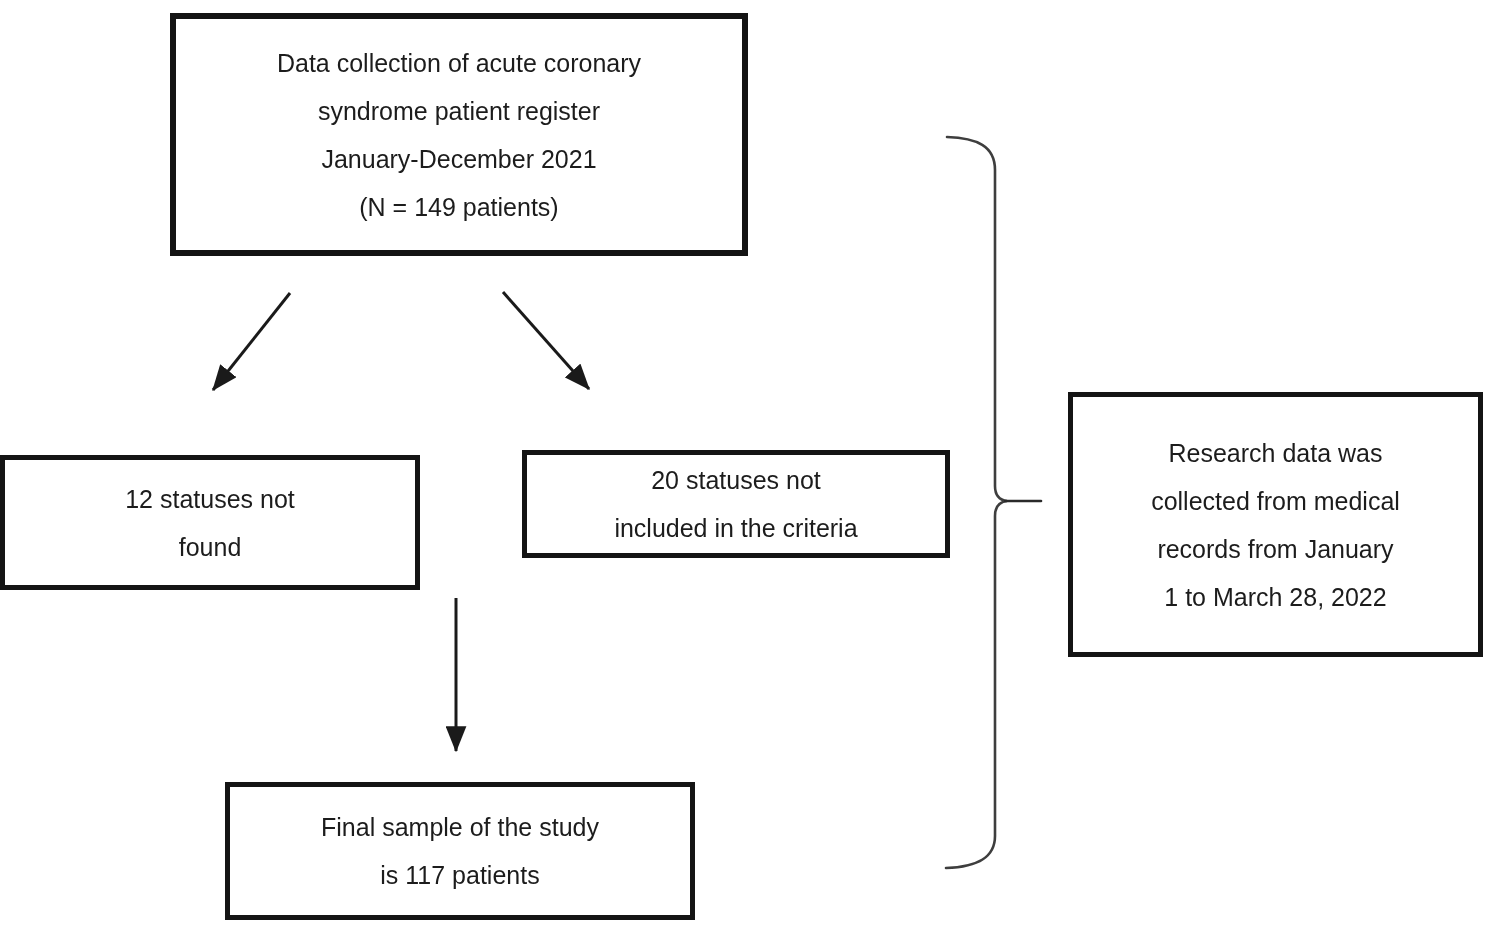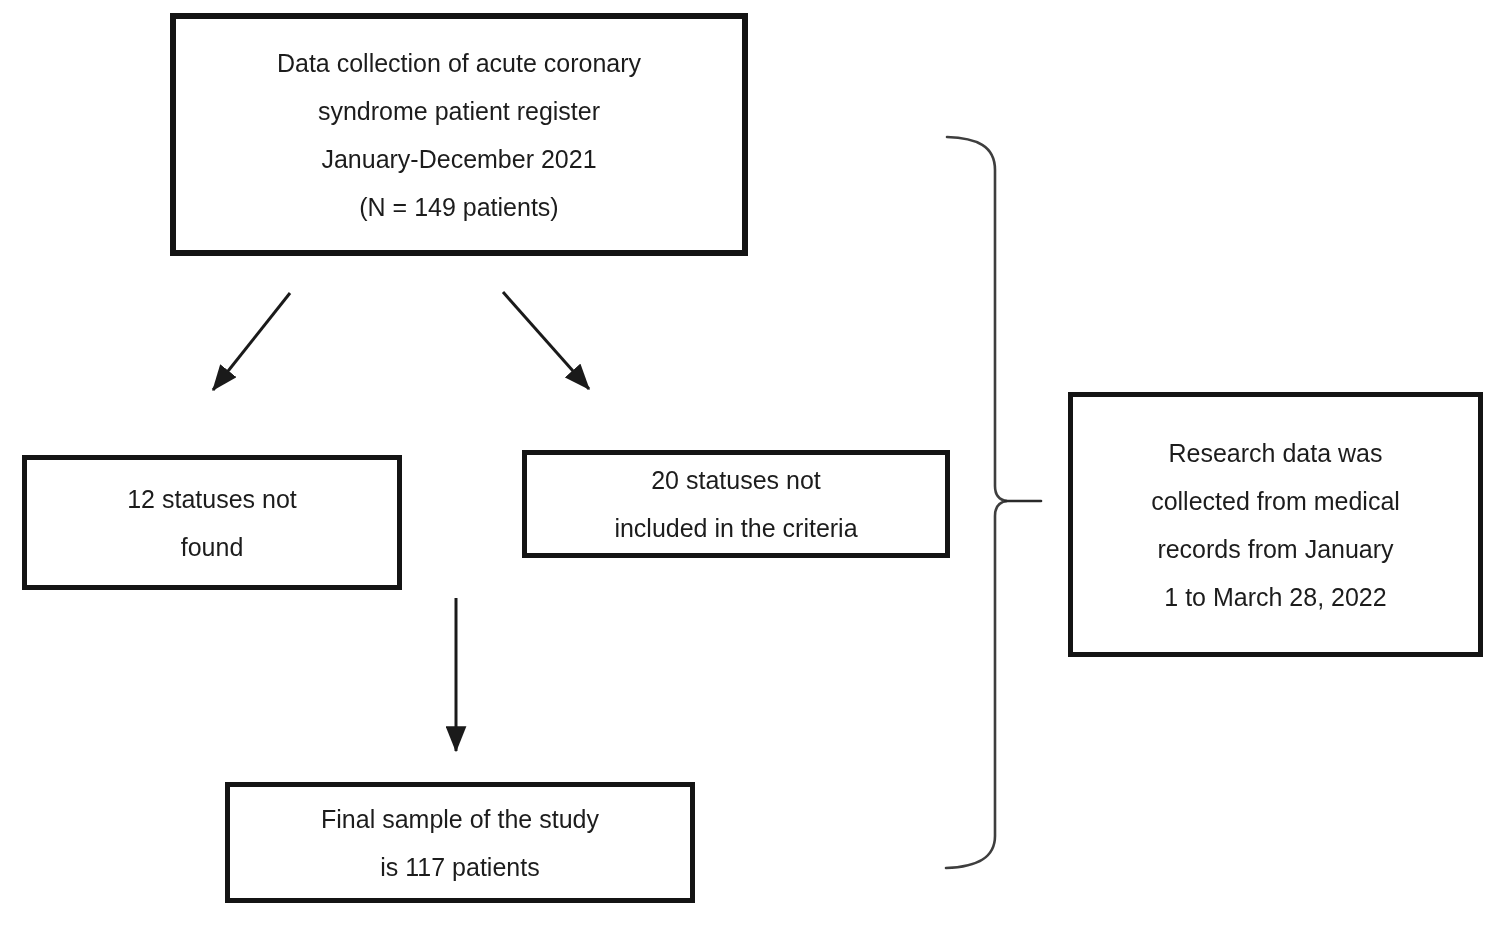--- a/index.html
+++ b/index.html
@@ -30,23 +30,23 @@
     display: flex;
     align-items: center;
     justify-content: center;
     text-align: center;
     color: #1c1c1c;
     font-size: 25px;
     line-height: 48px;
     white-space: pre-line;
   }
   .node-source     { left: 170px;  top: 13px;  width: 578px; height: 243px; border-width: 6px; }
-  .node-notfound   { left: 22px;   top: 455px; width: 380px; height: 135px; }
+  .node-notfound   { left: 0;   top: 455px; width: 420px; height: 135px; }
   .node-criteria   { left: 522px;  top: 450px; width: 428px; height: 108px; }
-  .node-final      { left: 225px;  top: 782px; width: 470px; height: 121px; }
+  .node-final      { left: 225px;  top: 782px; width: 470px; height: 138px; }
   .node-annotation { left: 1068px; top: 392px; width: 415px; height: 265px; }
 </style>
 </head>
 <body>
 
 <div class="stage">
 
   <svg class="connectors" viewBox="0 0 1500 929" aria-hidden="true">
     <defs>
       <marker id="arrowhead" viewBox="0 0 10 8" refX="9.5" refY="4" markerWidth="26" markerHeight="21" markerUnits="userSpaceOnUse" orient="auto">

